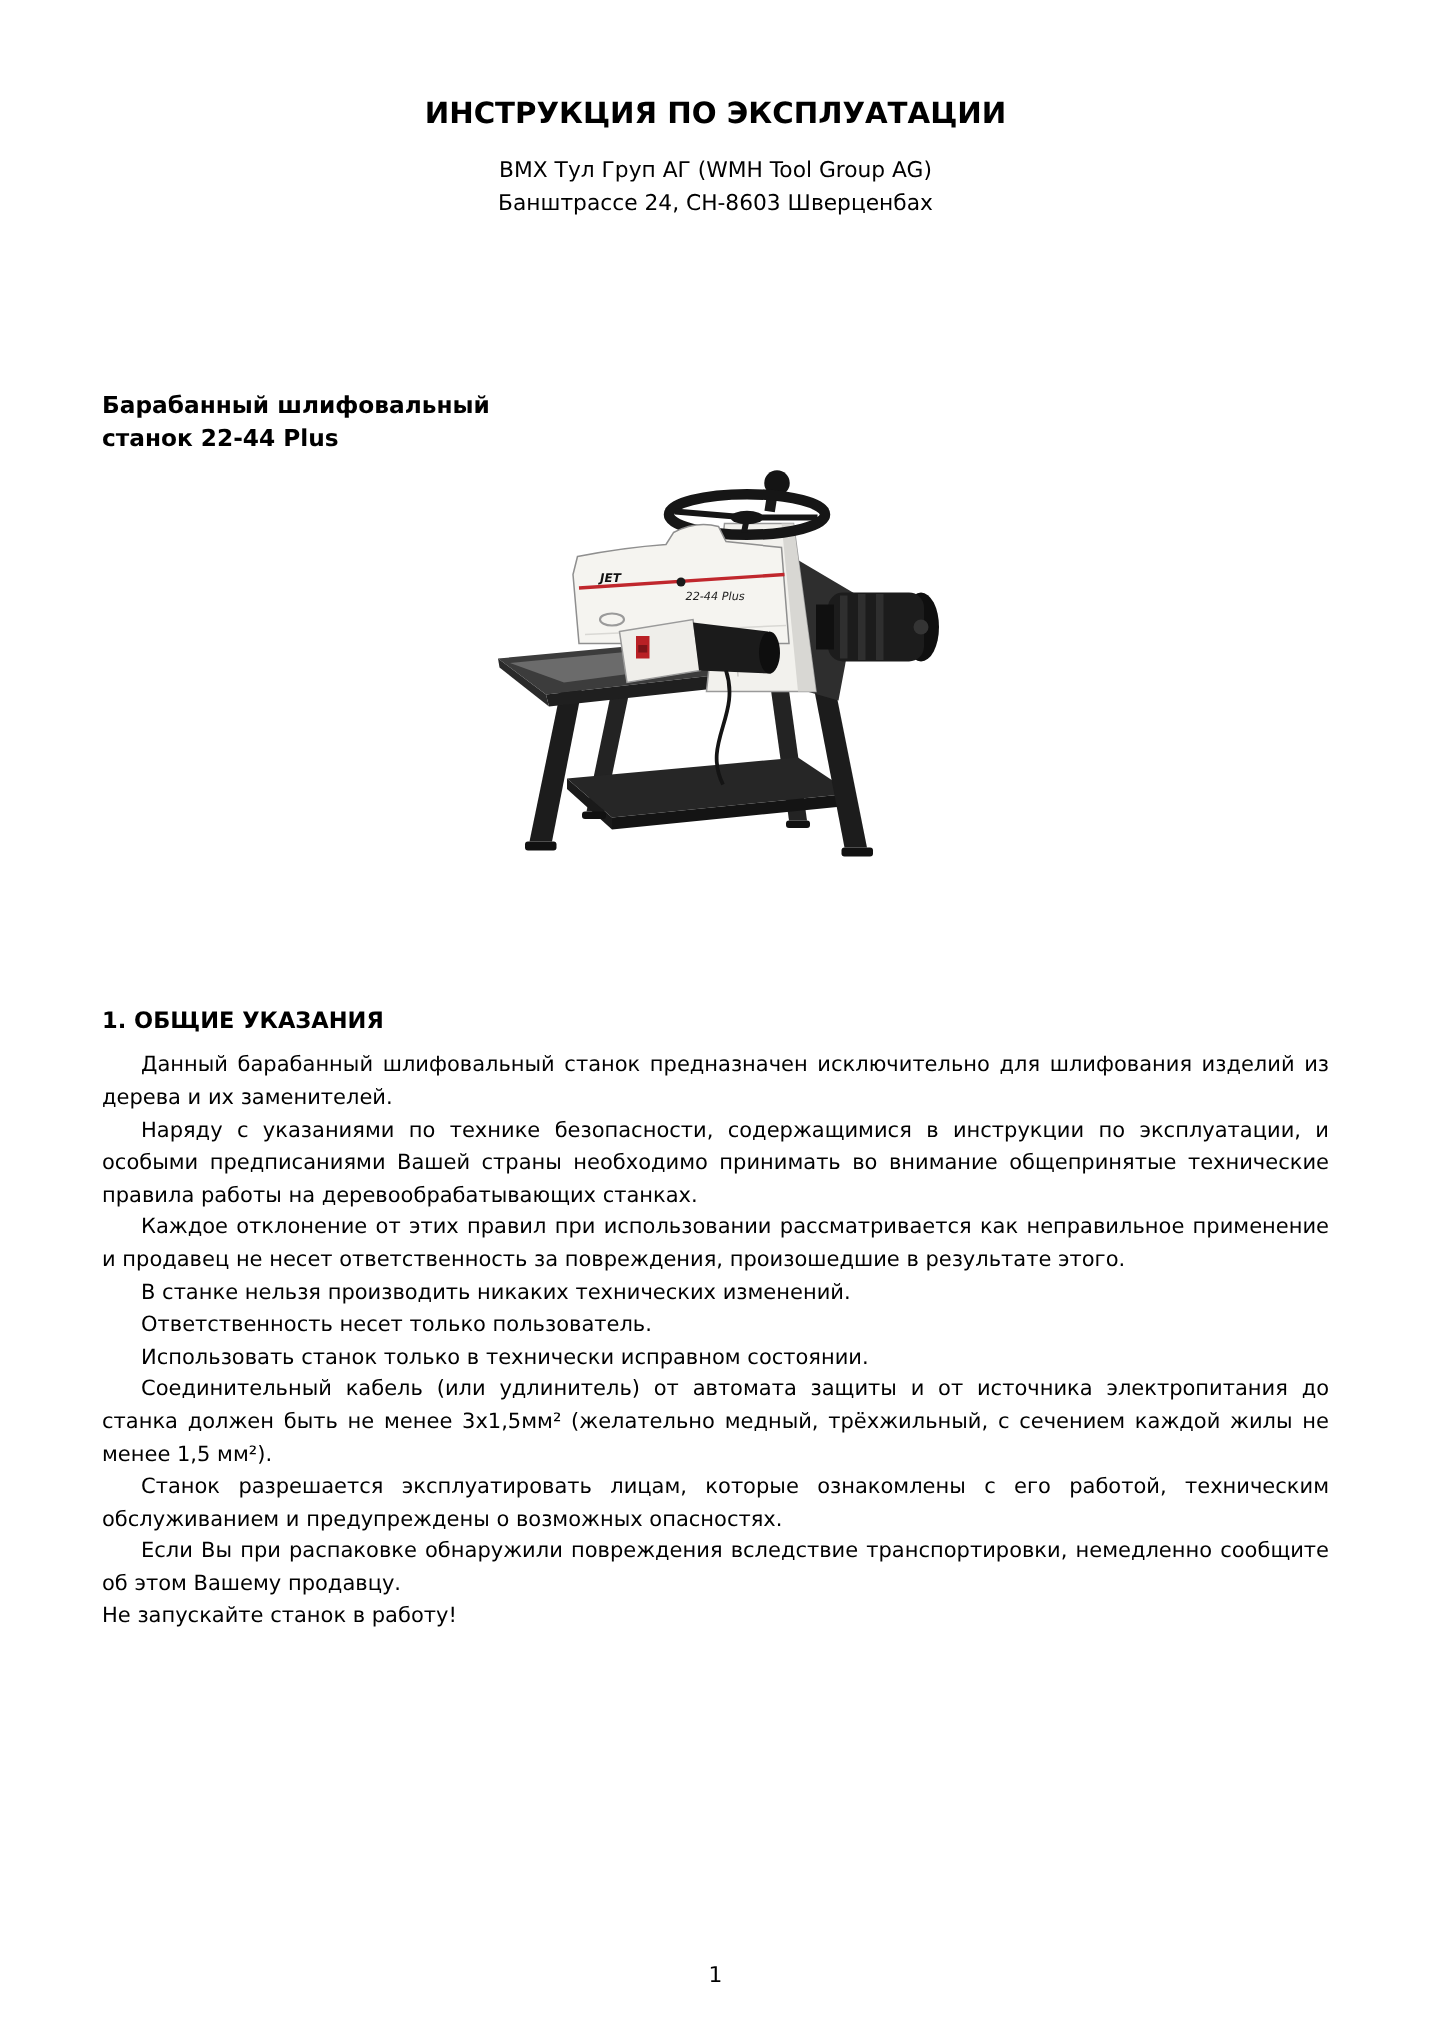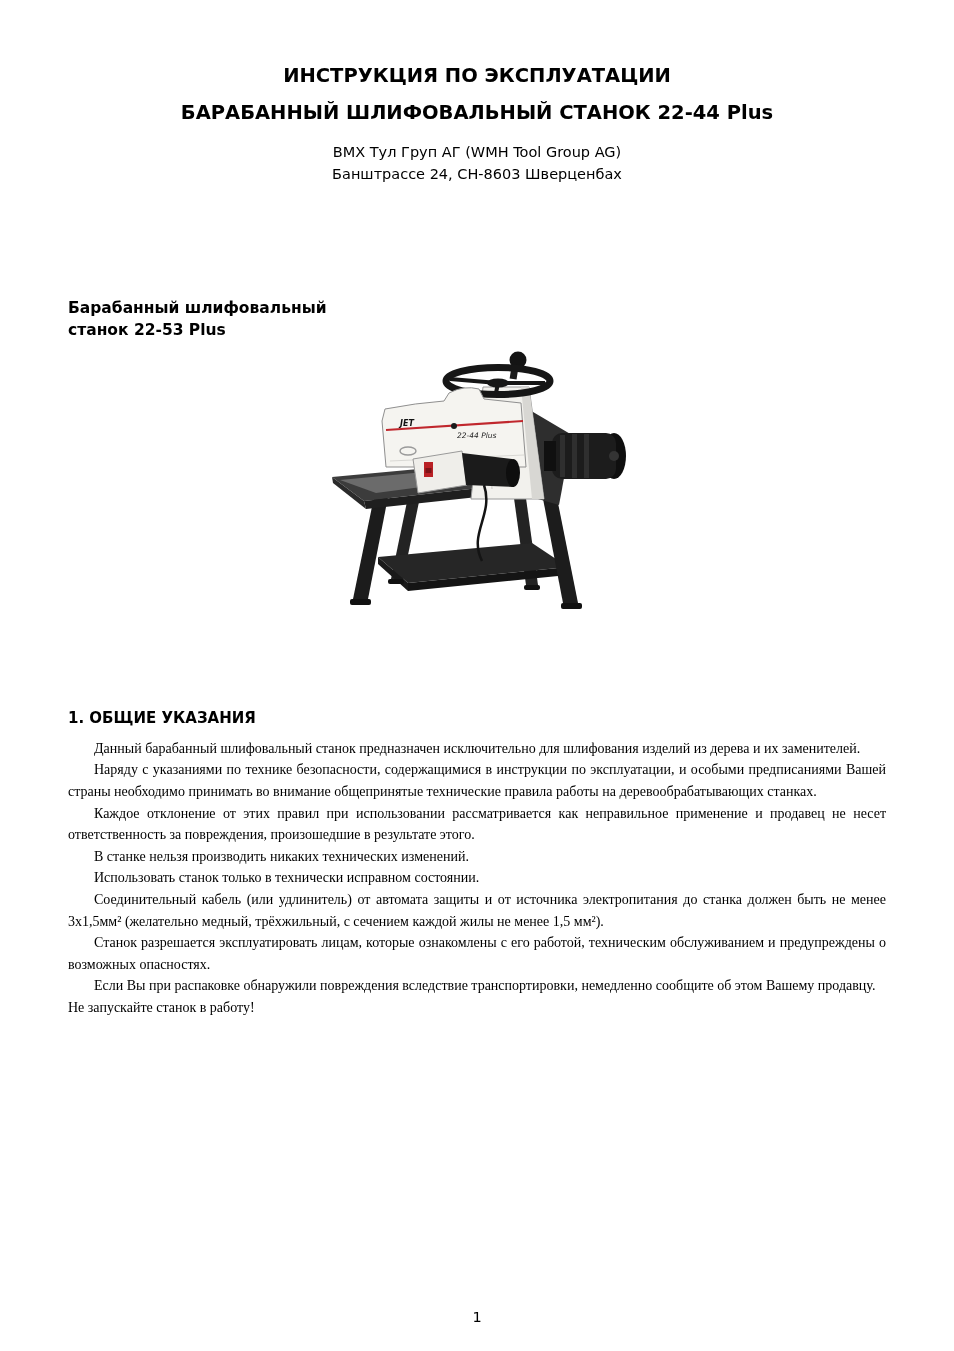--- a/index.html
+++ b/index.html
@@ -57,48 +57,46 @@
   .section-heading {
     font-size: 15px;
     font-weight: bold;
     margin-bottom: 11px;
   }
   .section-body p {
     font-size: 14px;
     line-height: 21.6px;
     text-align: justify;
     text-indent: 26px;
-    font-family: Liberation Serif, serif;
   }
   .section-body p.no-indent { text-indent: 0; }
   .page-footer {
     position: absolute;
     left: 0;
     right: 0;
     bottom: 26px;
     text-align: center;
     font-size: 14.5px;
   }
 </style>
 </head>
 <body>
 
 <div class="page">
 
   <header class="doc-header">
     <div class="doc-title">ИНСТРУКЦИЯ ПО ЭКСПЛУАТАЦИИ</div>
-    <div class="doc-subtitle">БАРАБАННЫЙ ШЛИФОВАЛЬНЫЙ СТАНОК 22-44 Plus</div>
     <div class="doc-company">ВМХ Тул Груп АГ (WMH Tool Group AG)</div>
     <div class="doc-address">Банштрассе 24, CH-8603 Шверценбах</div>
   </header>
 
   <figure class="machine-figure">
     <figcaption>
       <div class="machine-caption">Барабанный шлифовальный</div>
-      <div class="machine-caption">станок 22-53 Plus</div>
+      <div class="machine-caption">станок 22-44 Plus</div>
     </figcaption>
 
     <svg class="machine-art" width="322" height="280" viewBox="0 0 322 280" aria-hidden="true">
 
       <g>
         <polygon points="92,150 104,150 87,232 75,232" fill="#232323"></polygon>
         <polygon points="197,144 209,144 222,238 210,238" fill="#232323"></polygon>
       </g>
 
       <g>
@@ -177,20 +175,21 @@
     </svg>
   </figure>
 
   <section class="general-section">
     <h3 class="section-heading">1. ОБЩИЕ УКАЗАНИЯ</h3>
     <div class="section-body">
       <p>Данный барабанный шлифовальный станок предназначен исключительно для шлифования изделий из дерева и их заменителей.</p>
       <p>Наряду с указаниями по технике безопасности, содержащимися в инструкции по эксплуатации, и особыми предписаниями Вашей страны необходимо принимать во внимание общепринятые технические правила работы на деревообрабатывающих станках.</p>
       <p>Каждое отклонение от этих правил при использовании рассматривается как неправильное применение и продавец не несет ответственность за повреждения, произошедшие в результате этого.</p>
       <p>В станке нельзя производить никаких технических изменений.</p>
+      <p>Ответственность несет только пользователь.</p>
       <p>Использовать станок только в технически исправном состоянии.</p>
       <p>Соединительный кабель (или удлинитель) от автомата защиты и от источника электропитания до станка должен быть не менее 3х1,5мм² (желательно медный, трёхжильный, с сечением каждой жилы не менее 1,5 мм²).</p>
       <p>Станок разрешается эксплуатировать лицам, которые ознакомлены с его работой, техническим обслуживанием и предупреждены о возможных опасностях.</p>
       <p>Если Вы при распаковке обнаружили повреждения вследствие транспортировки, немедленно сообщите об этом Вашему продавцу.</p>
       <p class="no-indent">Не запускайте станок в работу!</p>
     </div>
   </section>
 
   <footer class="page-footer">1</footer>
 

